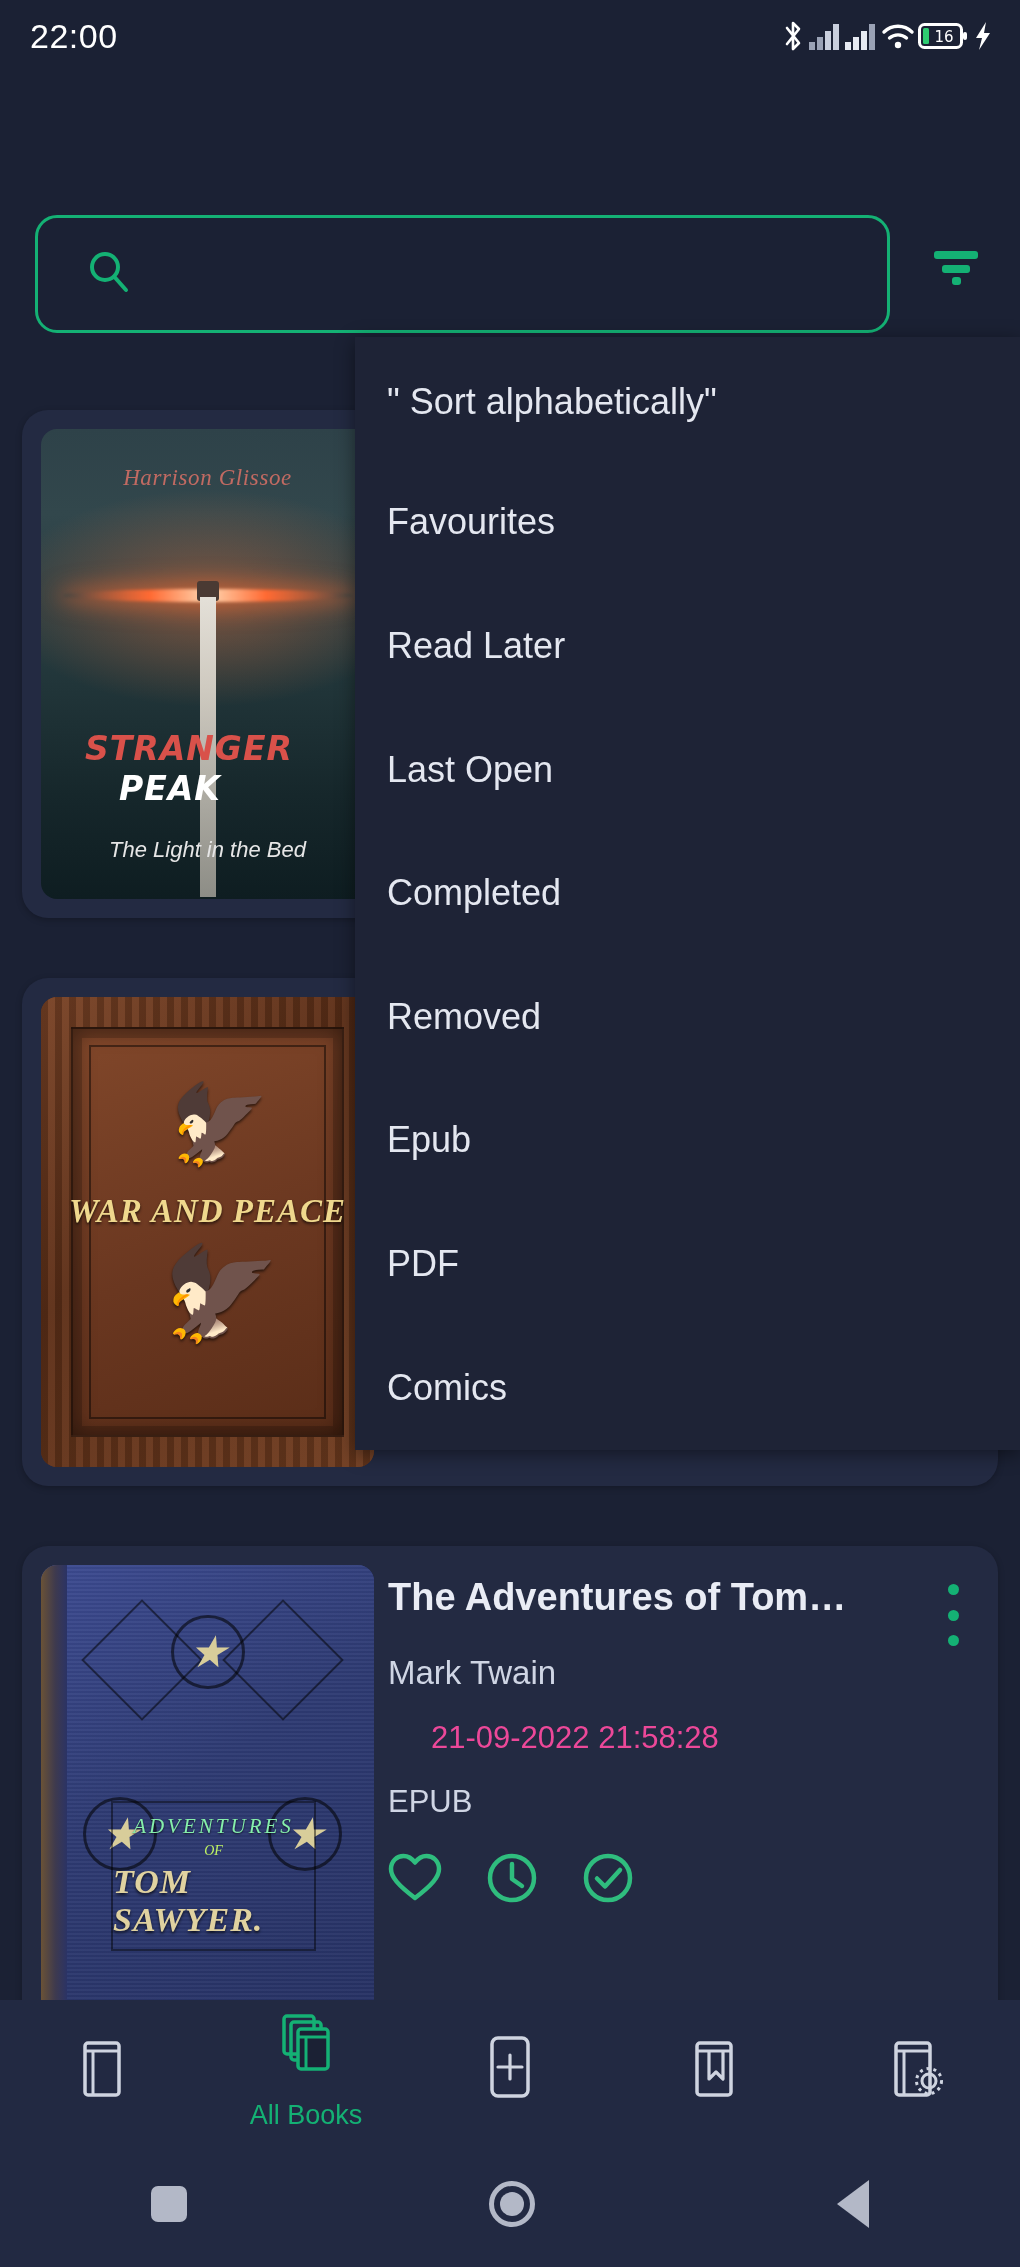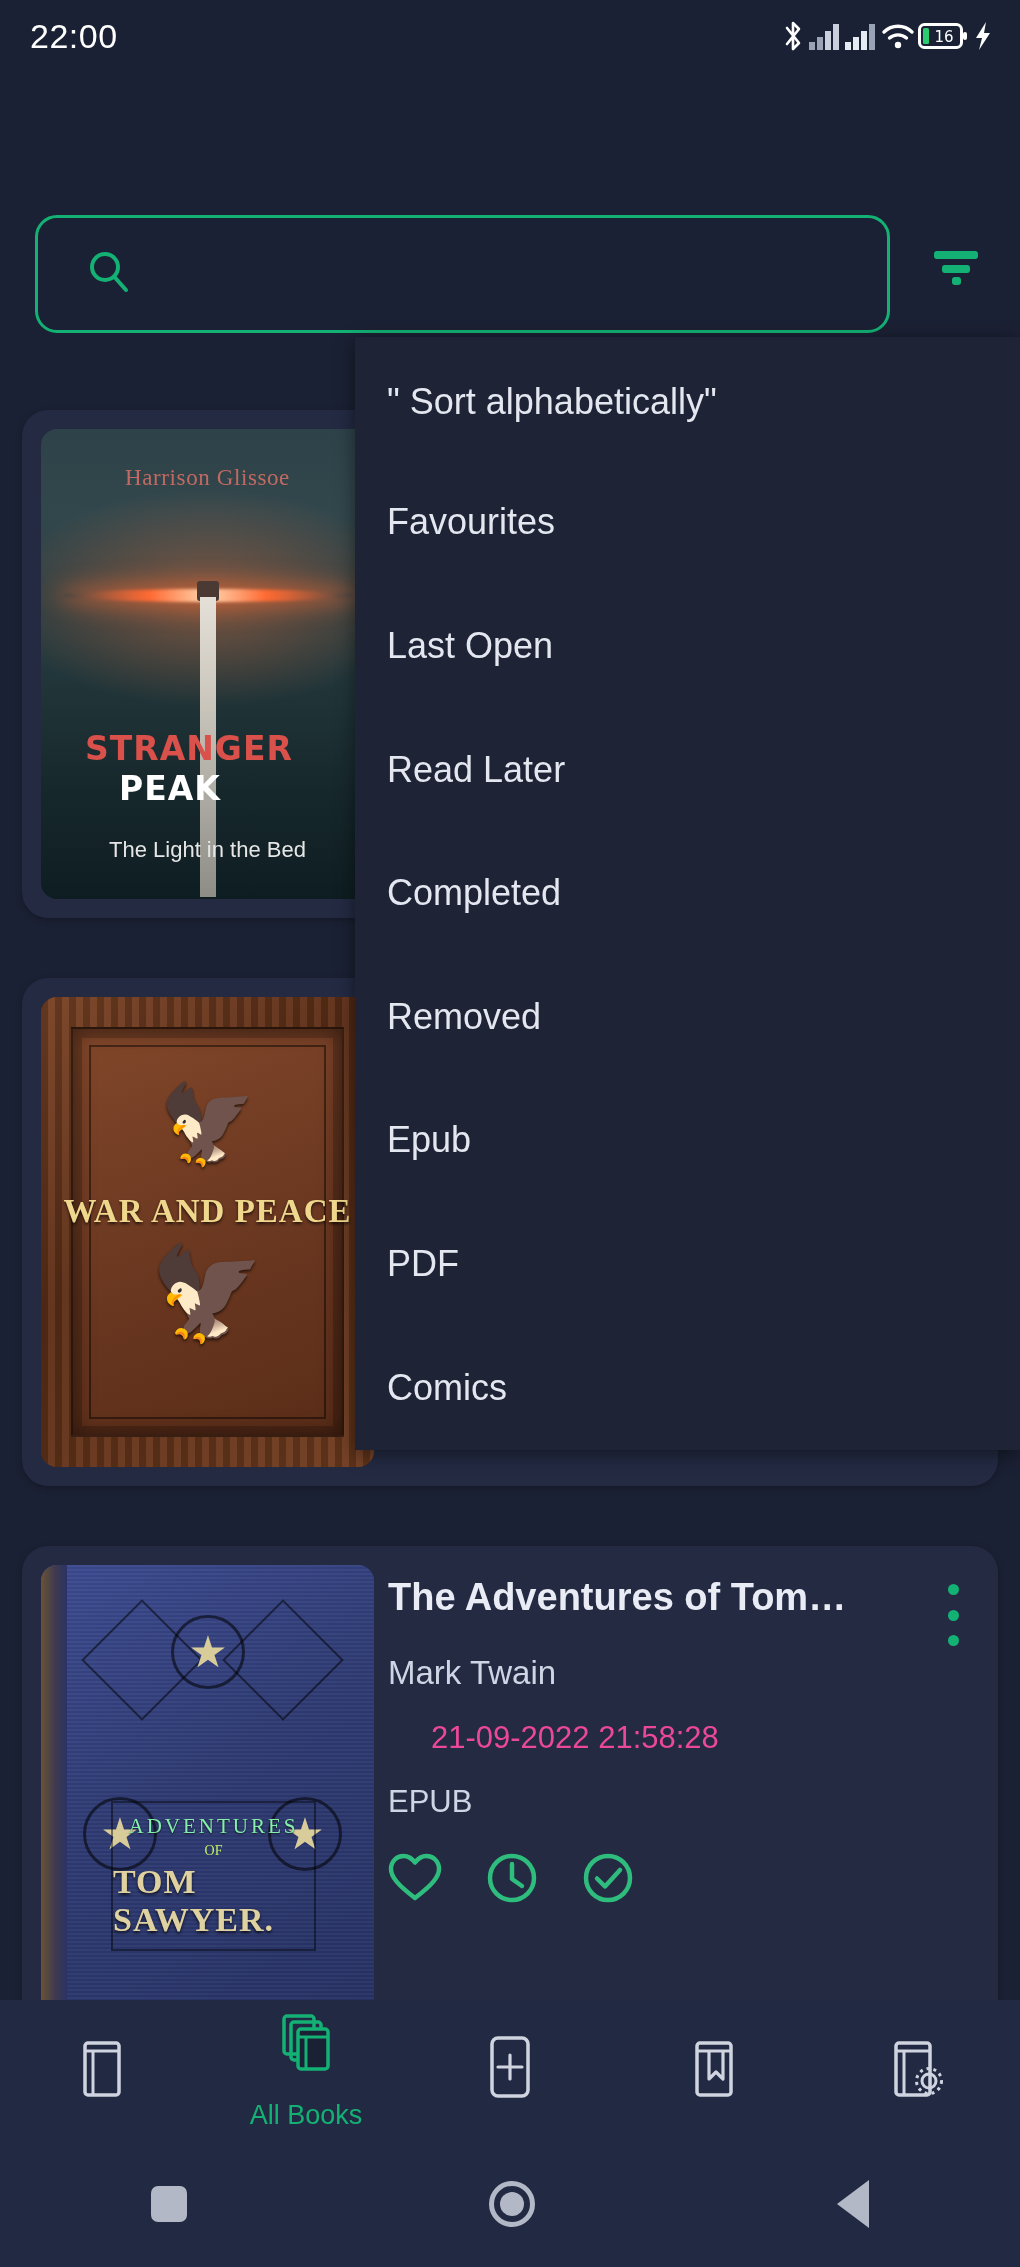--- a/index.html
+++ b/index.html
@@ -42,20 +42,21 @@
   .card{
     position:relative; margin:0 22px 60px 22px; height:508px;
     background:#232a42; border-radius:26px;
     box-shadow:0 2px 6px rgba(0,0,0,.25);
     display:flex;
   }
   .cover{
     width:333px; height:470px; margin:19px 0 0 19px;
     border-radius:16px; overflow:hidden; position:relative;
     flex:0 0 auto;
+    font-style:italic;
   }
   .info{ flex:1; position:relative; padding:30px 0 0 14px; min-width:0;}
   .btitle{
     font-size:38px; font-weight:bold; color:#e9ecf5;
     white-space:nowrap; overflow:hidden;
     line-height:1.15; padding-right:38px;
   }
   .bauthor{ font-size:33px; color:#cfd5e4; margin-top:34px; white-space:nowrap; overflow:hidden;}
   .bdate{ font-size:31px; color:#ec4899; margin-top:28px; white-space:nowrap;margin-left:43px;}
   .bformat{ font-size:31px; color:#cfd5e4; margin-top:28px;}
@@ -417,22 +418,22 @@
           <i></i>
         </div>
     </div>
   </div>
 
 </div>
 
 <div class="menu">
   <div class="menuitem">" Sort alphabetically"</div>
   <div class="menuitem">Favourites</div>
+  <div class="menuitem">Read Later</div>
   <div class="menuitem">Last Open</div>
-  <div class="menuitem">Read Later</div>
   <div class="menuitem">Completed</div>
   <div class="menuitem">Removed</div>
   <div class="menuitem">Epub</div>
   <div class="menuitem">PDF</div>
   <div class="menuitem">Comics</div>
 </div>
 
 <div class="bottomnav">
   <div class="navitem">
     <span>

